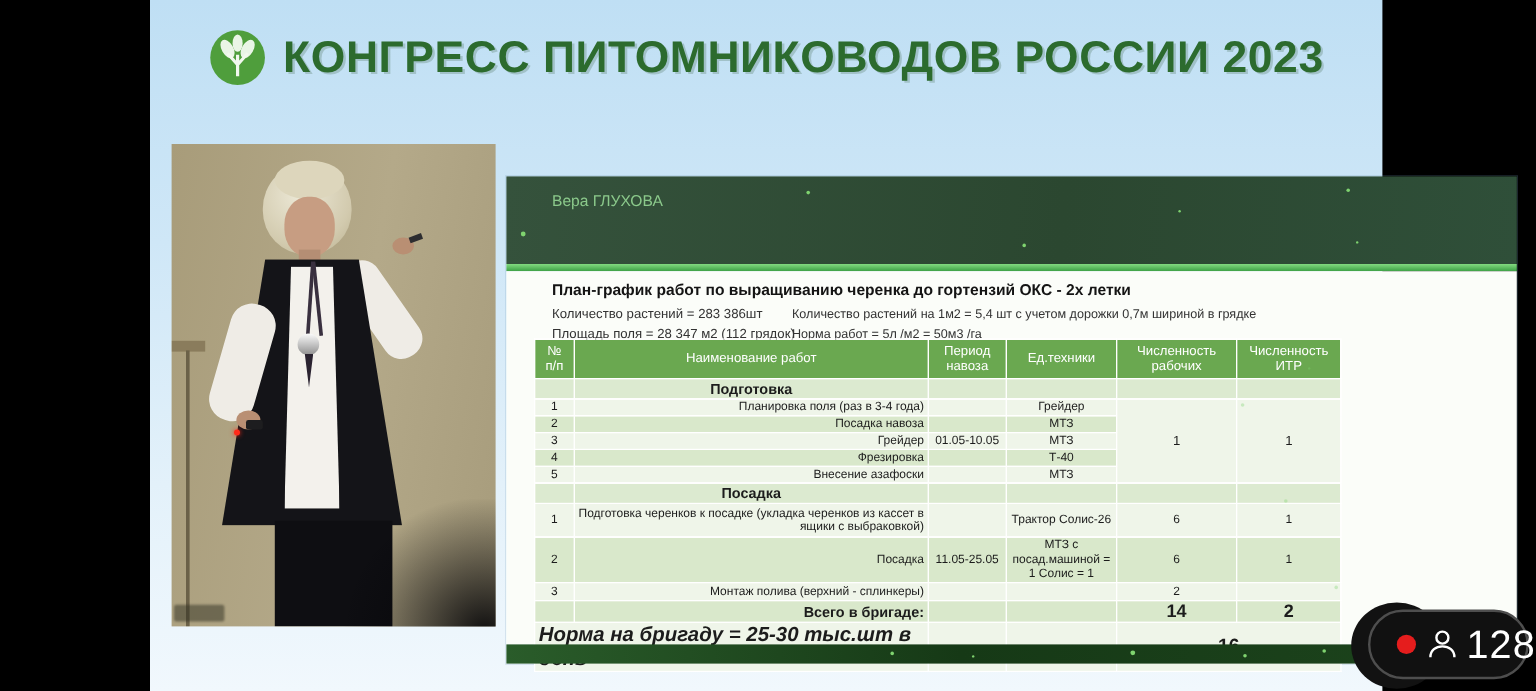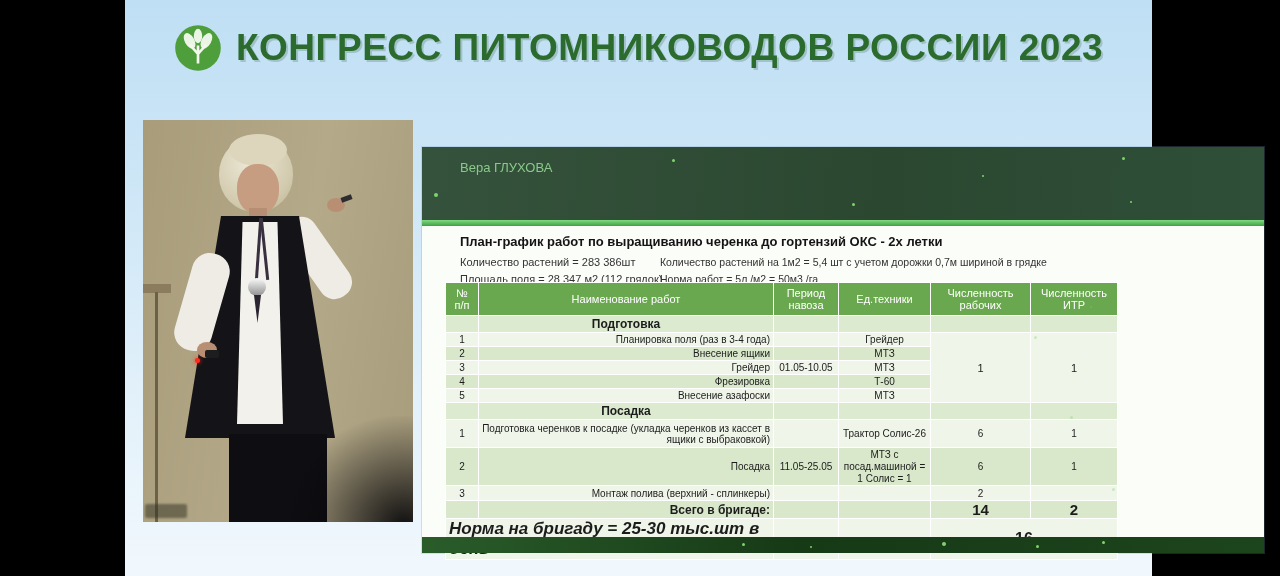--- a/index.html
+++ b/index.html
@@ -210,35 +210,35 @@
             <tr class="prep light">
               <td class="num">1</td>
               <td class="name">Планировка поля (раз в 3-4 года)</td>
               <td class="period"></td>
               <td class="tech">Грейдер</td>
               <td class="mbox" rowspan="5">1</td>
               <td class="mbox" rowspan="5">1</td>
             </tr>
             <tr class="prep green">
               <td class="num">2</td>
-              <td class="name">Внесение ящики</td>
+              <td class="name">Посадка навоза</td>
               <td class="period"></td>
               <td class="tech">МТЗ</td>
             </tr>
             <tr class="prep light">
               <td class="num">3</td>
               <td class="name">Грейдер</td>
               <td class="period">01.05-10.05</td>
               <td class="tech">МТЗ</td>
             </tr>
             <tr class="prep green">
               <td class="num">4</td>
               <td class="name">Фрезировка</td>
               <td class="period"></td>
-              <td class="tech">Т-60</td>
+              <td class="tech">Т-40</td>
             </tr>
             <tr class="prep light">
               <td class="num">5</td>
               <td class="name">Внесение азафоски</td>
               <td class="period"></td>
               <td class="tech">МТЗ</td>
             </tr>
             <tr class="sec">
               <td></td>
               <td class="sec-label">Посадка</td>
@@ -297,13 +297,24 @@
       <div class="slide-foot">
         <span class="dot" style="left:320px;top:6px;width:3px;height:3px;"></span>
         <span class="dot" style="left:388px;top:9px;width:2px;height:2px;"></span>
         <span class="dot" style="left:520px;top:5px;width:4px;height:4px;"></span>
         <span class="dot" style="left:614px;top:8px;width:3px;height:3px;"></span>
         <span class="dot" style="left:680px;top:4px;width:3px;height:3px;"></span>
       </div>
     </div>
   </div>
 
+  <div class="badge-wrap">
+    <div class="badge-circle"></div>
+    <div class="badge-pill">
+      <div class="badge-dot"></div>
+      <svg class="badge-icon" viewBox="0 0 24 24">
+        <circle cx="12" cy="7.5" r="4" stroke="#fff" stroke-width="1.6" fill="none"></circle>
+        <path d="M4 20.5c0-4.6 3.6-7.2 8-7.2s8 2.6 8 7.2" stroke="#fff" stroke-width="1.6" fill="none"></path>
+      </svg>
+      <div class="badge-count">128</div>
+    </div>
+  </div>
 </div>
 
 </body></html>

